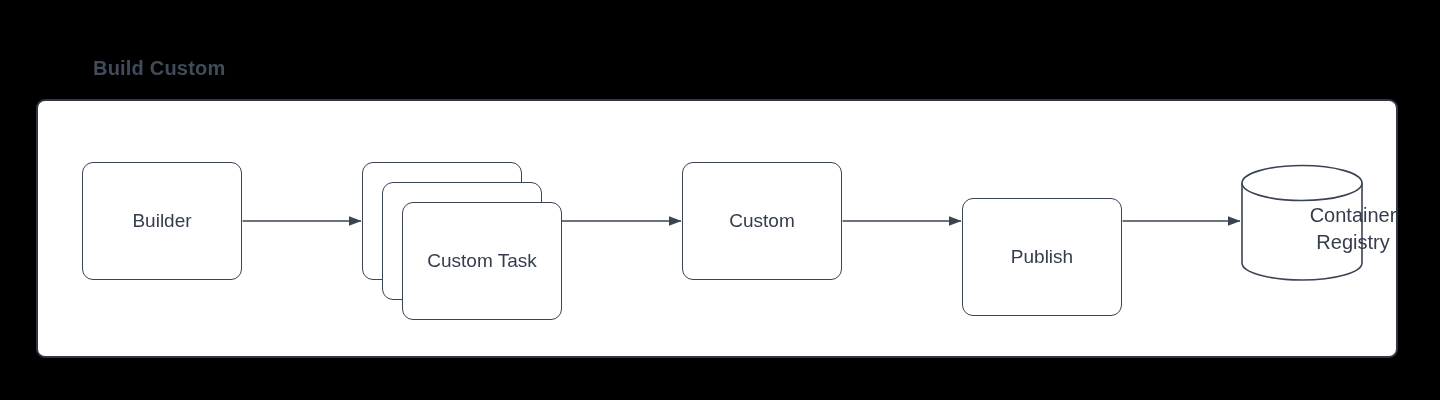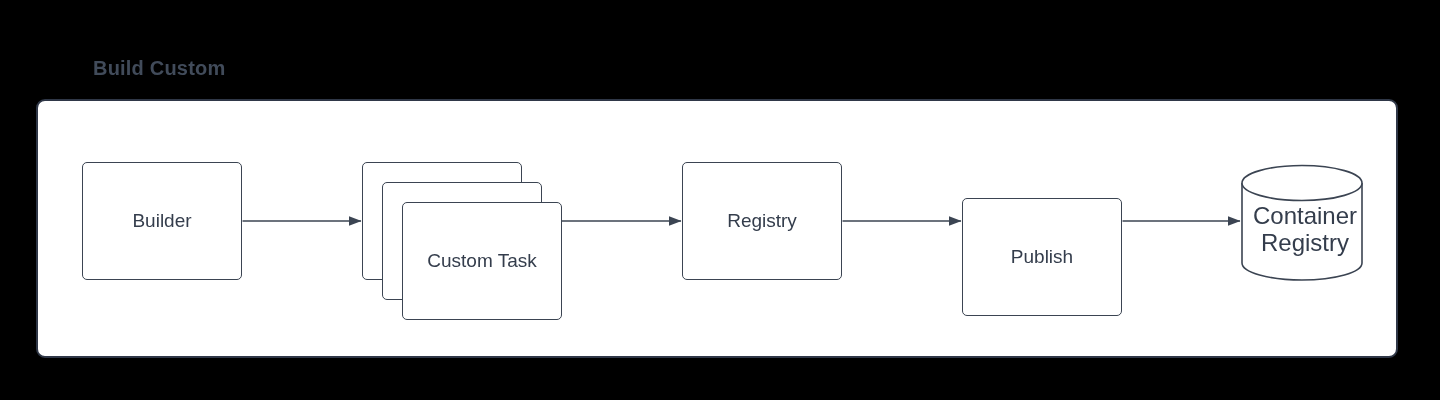--- a/index.html
+++ b/index.html
@@ -35,21 +35,21 @@
     background: #ffffff;
     border: 2px solid #2f3747;
     border-radius: 9px;
   }
   .node {
     position: absolute;
     width: 160px;
     height: 118px;
     background: #ffffff;
     border: 1.5px solid #3b4452;
-    border-radius: 5px;
+    border-radius: 11px;
     box-sizing: border-box;
     display: flex;
     align-items: center;
     justify-content: center;
     font-size: 19px;
     color: #343d4c;
     white-space: nowrap;
   }
   .node-builder  { left: 44px;  top: 61px; }
   .node-package  { left: 644px; top: 61px; }
@@ -68,23 +68,24 @@
     position: absolute;
     left: 0; top: 0;
     display: block;
   }
   .cylinder-label {
     position: absolute;
     left: 0;
     top: 38px;
     width: 128px;
     text-align: center;
-    font-size: 24px;
+    font-size: 20px;
     line-height: 27px;
     color: #343d4c;
+    padding-left: 48px;
   }
   .connectors {
     position: absolute;
     left: 0; top: 0;
     width: 1358px;
     height: 255px;
     pointer-events: none;
     z-index: 4;
   }
 </style>
@@ -105,21 +106,21 @@
       <span>Custom Task</span>
     </div>
     <div class="node stack-middle">
       <span>Custom Task</span>
     </div>
     <div class="node stack-front">
       <span>Custom Task</span>
     </div>
 
     <div class="node node-package">
-      <span>Registry</span>
+      <span>Custom</span>
     </div>
 
     <div class="node node-publish">
       <span>Publish</span>
     </div>
 
     <div class="node-cylinder">
       <svg width="122" height="118" viewBox="0 0 122 118">
         <path d="M1 19 L1 99 A60 17 0 0 0 121 99 L121 19" fill="#ffffff" stroke="#3b4452" stroke-width="1.6"></path>
         <ellipse cx="61" cy="19" rx="60" ry="17.5" fill="#ffffff" stroke="#3b4452" stroke-width="1.6"></ellipse>

